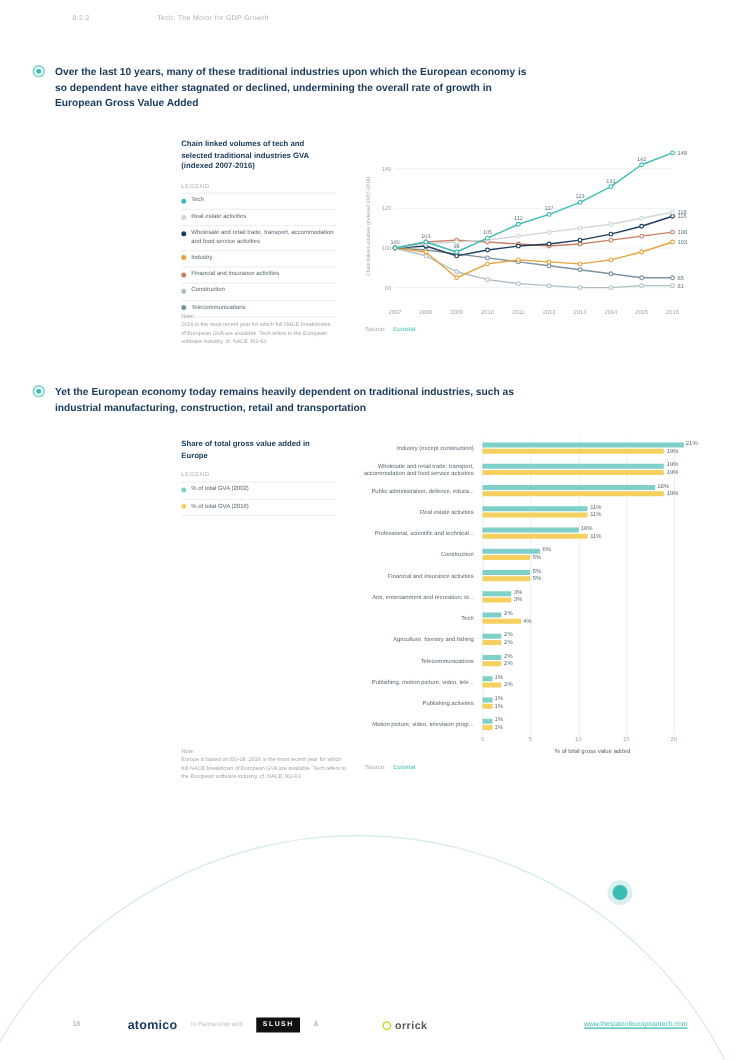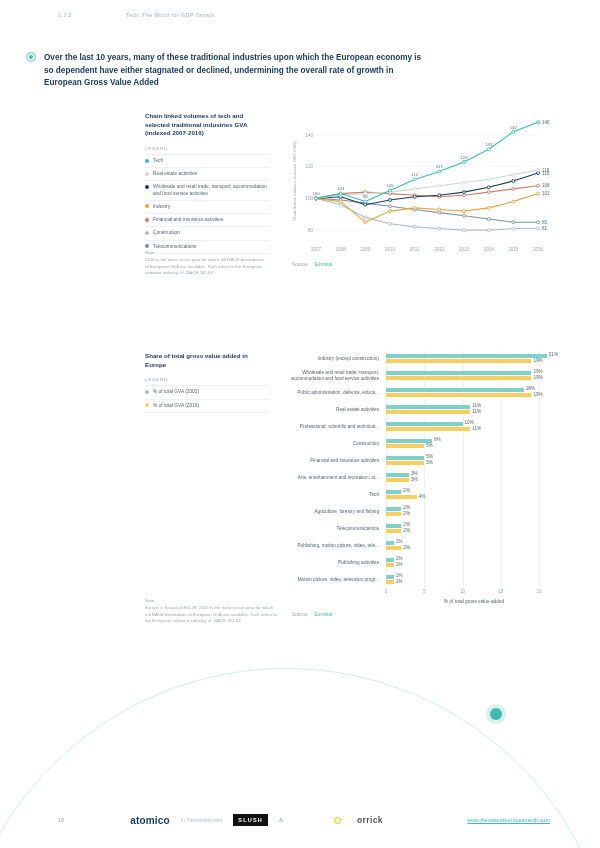--- a/index.html
+++ b/index.html
@@ -61,26 +61,26 @@
 
   
   .big-circle{position:absolute;left:-45px;top:668px;width:660px;height:660px;
               border:1px solid #d5ebe8;border-radius:50%;}
   .accent-dot{position:absolute;left:490px;top:708px;width:12px;height:12px;border-radius:50%;
               background:#3cbcb2;box-shadow:0 0 0 4px #d9f0ee;}
 
   
   .footer{position:absolute;top:814px;left:58px;right:50px;display:flex;align-items:center;}
   .pnum{font-size:5.5px;color:#9aa7ad;}
-  .logos{display:flex;align-items:center;gap:11px;margin-left:66px;}
+  .logos{display:flex;align-items:center;gap:11px;margin-left:38px;}
   .atomico{font-size:10px;font-weight:700;color:#16395c;letter-spacing:.2px;}
   .partner{font-size:5px;color:#b3bcc1;}
   .slush{background:#111;color:#fff;font-size:5.5px;font-weight:700;letter-spacing:1.2px;padding:3px 5px;}
   .amp{font-size:6px;color:#9aa7ad;}
-  .orrick{display:flex;align-items:center;gap:16px;font-size:8.5px;font-weight:700;color:#555;letter-spacing:.4px;padding-left:40px;}
+  .orrick{display:flex;align-items:center;gap:3px;font-size:8.5px;font-weight:700;color:#555;letter-spacing:.4px;padding-left:40px;}
   .oring{width:5px;height:5px;border:1.6px solid #c3d600;border-radius:50%;}
   .site{margin-left:auto;font-size:5.5px;color:#3cbcb2;}
 </style>
 </head>
 <body>
 
 <div class="page">
 
   <div class="topbar">
     <span>0.2.2</span>
@@ -244,20 +244,24 @@
         <text x="149.3" y="62.3" font-size="4.4" fill="#5d6e77" text-anchor="middle">117</text>
         <text x="174.0" y="52.7" font-size="4.4" fill="#5d6e77" text-anchor="middle">123</text>
         <text x="198.7" y="40.1" font-size="4.4" fill="#5d6e77" text-anchor="middle">131</text>
         <text x="223.3" y="22.6" font-size="4.4" fill="#5d6e77" text-anchor="middle">142</text>
       </svg></div>
 
   <div class="source" id="source1">
     <span>Source:</span><a href="#">Eurostat</a>
   </div>
 
+  <div class="insight" id="insight2">
+    <span class="bullet"></span>
+    <span>Yet the European economy today remains heavily dependent on traditional industries, such as industrial manufacturing, construction, retail and transportation</span>
+  </div>
 
   <div class="panel" id="panel2">
     <h3>Share of total gross value added in Europe</h3>
     <div class="legend-label">LEGEND</div>
     <div class="legend" id="legend2">
         <div class="legend-item">
           <span class="ldot" style="background: rgb(126, 208, 200);"></span>
           <span>% of total GVA (2002)</span>
         </div>
         <div class="legend-item">

